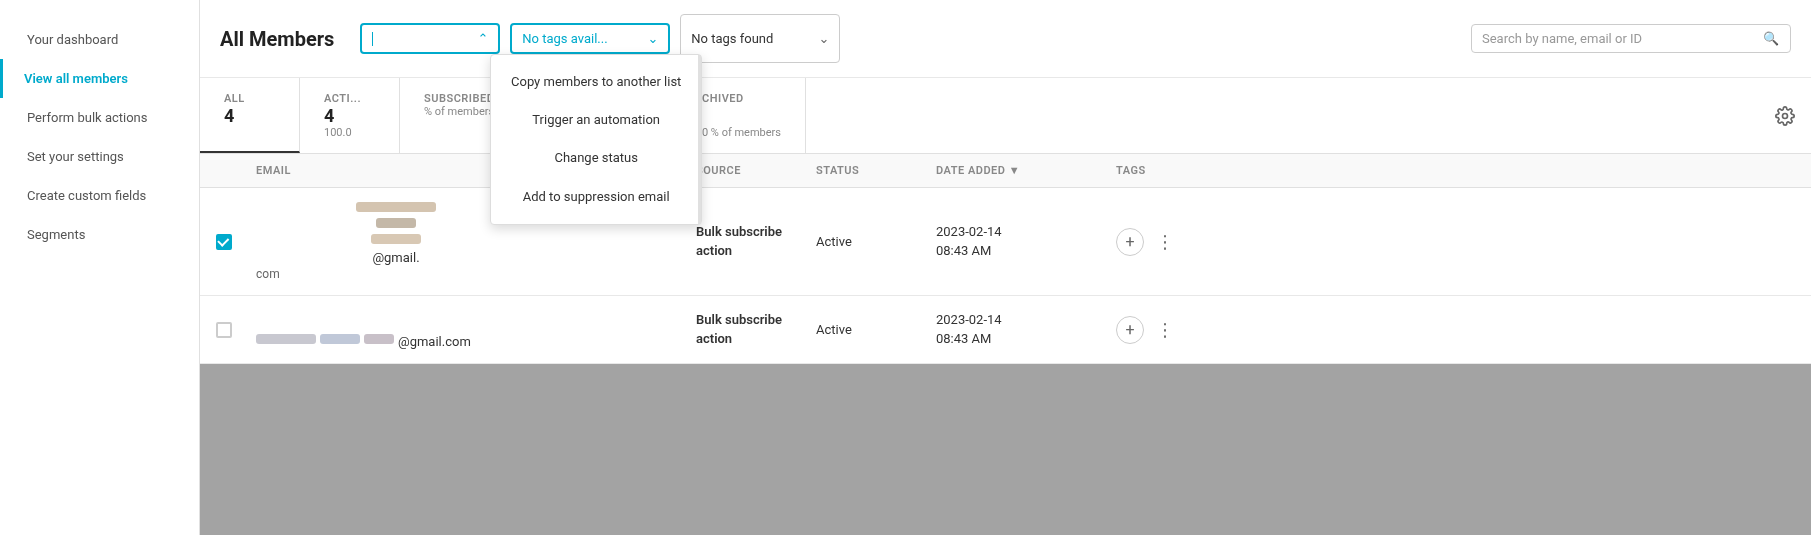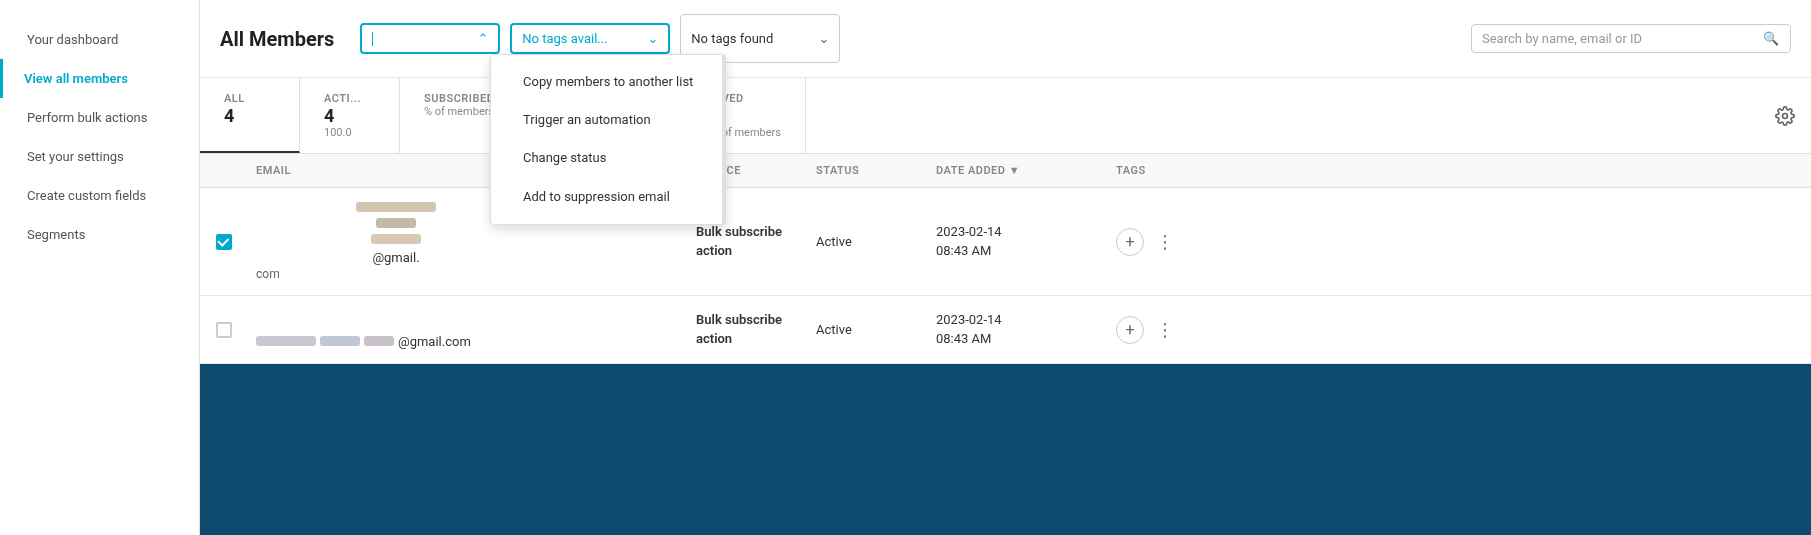--- a/index.html
+++ b/index.html
@@ -34,21 +34,21 @@
       color: #00aacc;
       border-left: 3px solid #00aacc;
       padding-left: 21px;
       font-weight: 600;
     }
     .sidebar-item:not(.active) { border-left: 3px solid transparent; }
 
     
     .main {
       flex: 1;
-      background: #0c4a6e;
+      background: #a3a3a3;
       overflow: hidden;
       position: relative;
     }
 
     
     .topbar {
       display: flex;
       align-items: center;
       padding: 14px 20px;
       gap: 10px;
@@ -148,25 +148,26 @@
       left: 290px;
       background: #fff;
       border: 1px solid #ddd;
       border-radius: 4px;
       box-shadow: 0 4px 12px rgba(0,0,0,0.15);
       z-index: 100;
       min-width: 200px;
       padding: 8px 0;
     }
     .dropdown-menu-item {
-      padding: 10px 32px;
+      padding: 10px 20px;
       cursor: pointer;
       color: #333;
       font-size: 13px;
       line-height: 1.4;
+      text-align: center;
     }
 
     
     .dropdown-right-border {
       position: absolute;
       right: 0;
       top: 0;
       bottom: 0;
       width: 3px;
       background: #e0e0e0;
@@ -448,21 +449,21 @@
           <div class="tag-add-btn">+</div>
           <div class="three-dots">⋮</div>
         </div>
       </div>
 
       <div class="table-row">
         <div>
           <div class="checkbox"></div>
         </div>
         <div class="email-cell">
-          <div style="display:flex; gap:4px; align-items:center;margin-top:24px;">
+          <div style="display:flex; gap:4px; margin-top:24px;">
             <div class="email-blur" style="width:60px; background:#c8c8d0;"></div>
             <div class="email-blur" style="width:40px; background:#c0c8d8;"></div>
             <div class="email-blur" style="width:30px; background:#c8c0c8;"></div>
             <span class="email-domain">@gmail.com</span>
           </div>
         </div>
         <div></div>
         <div class="source-cell">
           <span>Bulk subscribe action</span>
         </div>

